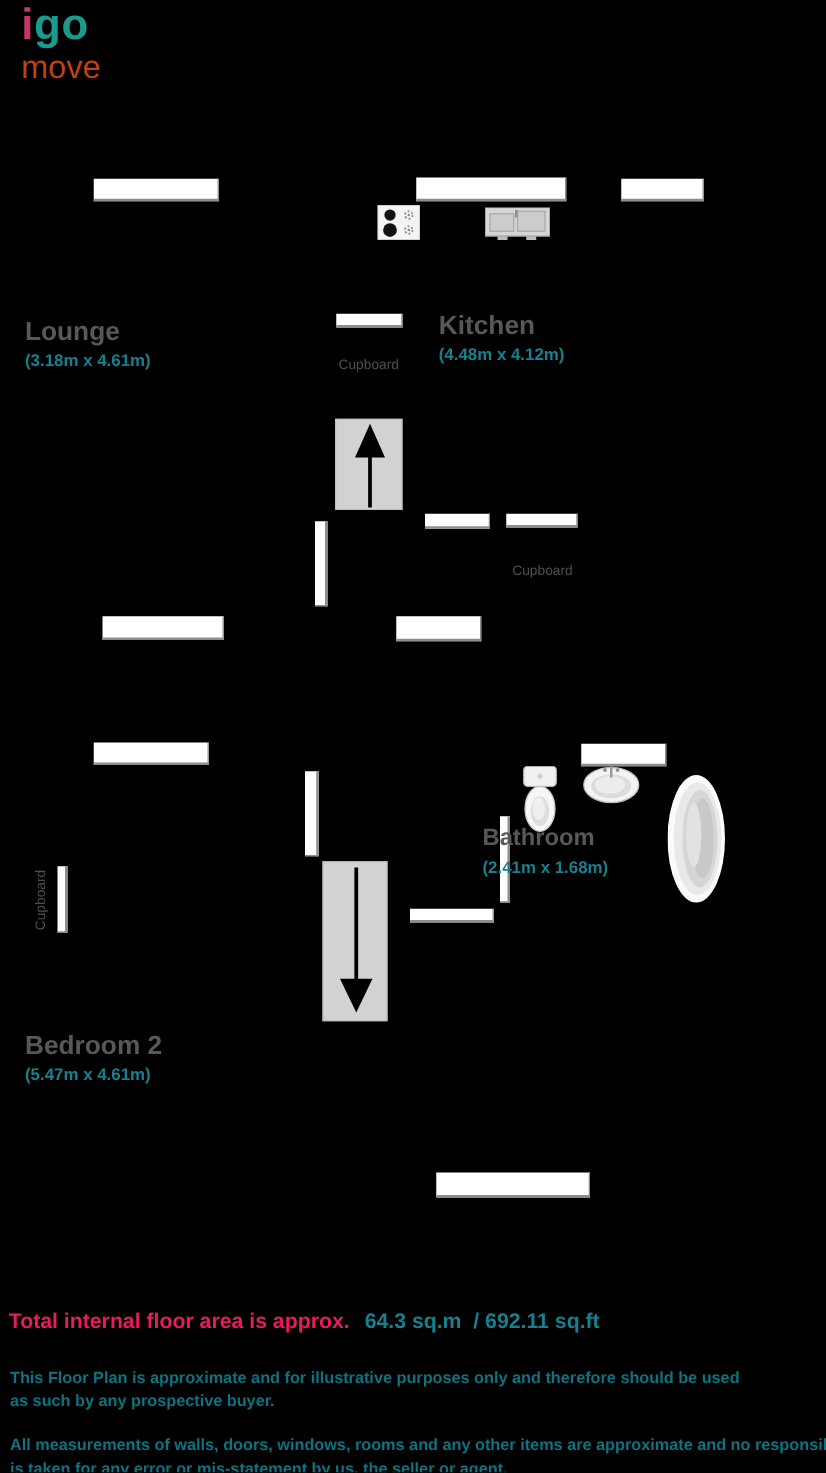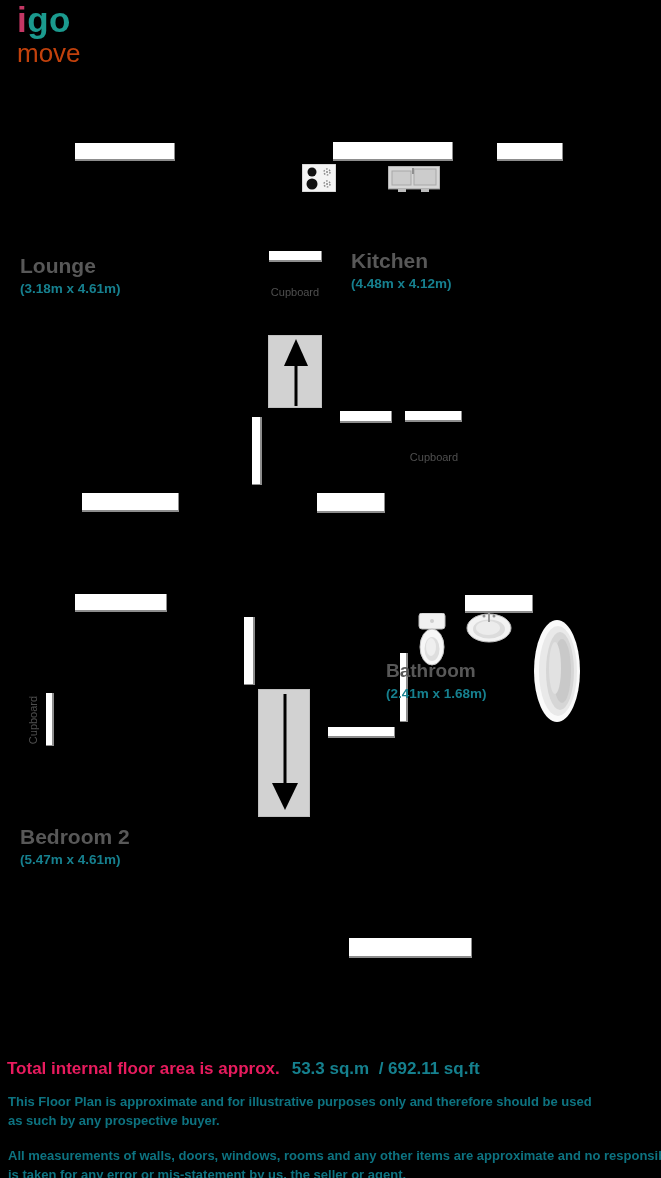--- a/index.html
+++ b/index.html
@@ -21,21 +21,21 @@
   .stairs svg{display:block;}
   
   .room{position:absolute;width:220px;text-align:left;}
   .room .rname{font-size:21px;font-weight:700;color:#585858;line-height:23px;}
   .room .rdims{font-size:13.5px;font-weight:700;color:#16808f;line-height:16px;margin-top:4px;}
   .room.small .rname{font-size:19px;}
   .cb{position:absolute;width:100px;text-align:center;font-size:11px;color:#4f4f4f;}
   .cb-vert{position:absolute;left:-12px;top:714px;width:90px;text-align:center;font-size:11px;color:#4f4f4f;transform:rotate(-90deg);}
   .fix{position:absolute;}
   
-  .total{position:absolute;left:7px;top:1047px;display:flex;gap:12px;font-size:17px;font-weight:700;white-space:pre;margin-top:12px;}
+  .total{position:absolute;left:7px;top:1047px;display:flex;gap:12px;font-size:17px;font-weight:700;white-space:pre;}
   .total .tlabel{color:#e81b5e;}
   .total .tvalue{color:#15808e;}
   .disc{position:absolute;left:8px;width:700px;font-size:13px;font-weight:700;color:#0d7381;line-height:19px;white-space:pre-line;}
   .disc1{top:1092px;}
   .disc2{top:1146px;}
 </style>
 </head>
 <body>
 
 <div class="canvas">
@@ -143,20 +143,20 @@
     <div class="rname">Bedroom 2</div>
     <div class="rdims">(5.47m x 4.61m)</div>
   </div>
 
   <div class="cb" style="left:245px;top:286px;">Cupboard</div>
   <div class="cb" style="left:384px;top:451px;">Cupboard</div>
   <div class="cb-vert">Cupboard</div>
 
   <div class="total">
     <span class="tlabel">Total internal floor area is approx.</span>
-    <span class="tvalue">53.3 sq.m  / 692.11 sq.ft</span>
+    <span class="tvalue">64.3 sq.m  / 692.11 sq.ft</span>
   </div>
   <div class="disc disc1">This Floor Plan is approximate and for illustrative purposes only and therefore should be used
 as such by any prospective buyer.</div>
   <div class="disc disc2">All measurements of walls, doors, windows, rooms and any other items are approximate and no responsibility
 is taken for any error or mis-statement by us, the seller or agent.</div>
 
 </div>
 
 </body></html>

